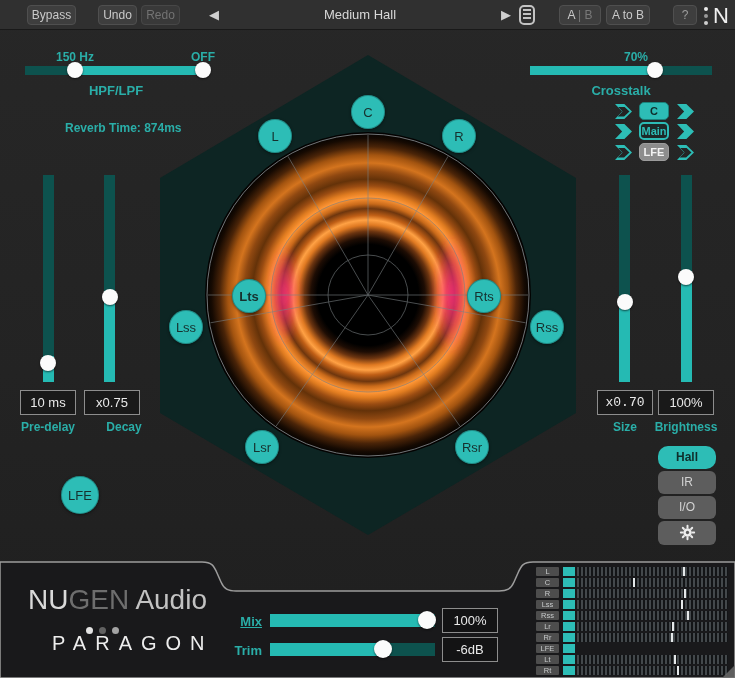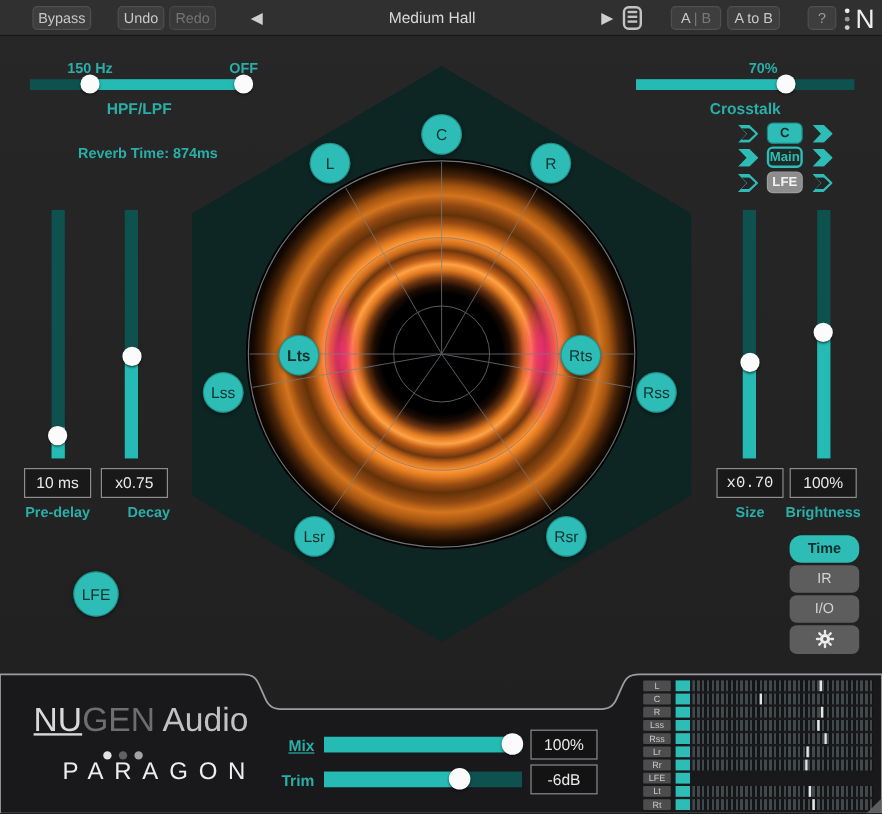--- a/index.html
+++ b/index.html
@@ -67,21 +67,21 @@
           cursor:pointer; }
   .node.big { width:38px; height:38px; }
 
   
   .vbtn { position:absolute; left:658px; width:58px; height:23px; border-radius:6px;
           background:#5d5d5d; color:#d2d2d2; font-size:12px; text-align:center;
           line-height:23px; cursor:pointer; }
   .vbtn.sel { background:#2dbdb6; color:#0f2e2b; border-radius:10px; font-weight:bold; }
 
   
-  .brand-nu  { color:#d9d9d9;text-decoration:underline; } .brand-gen { color:#6e6e6e; } .brand-audio { color:#c2c2c2; }
+  .brand-nu  { color:#d9d9d9; } .brand-gen { color:#6e6e6e; } .brand-audio { color:#c2c2c2; }
   .brandline { position:absolute; left:28px; top:584px; font-size:28px; letter-spacing:0; }
   .branddots { position:absolute; left:86px; top:620px; }
   .branddots i { display:inline-block; width:7px; height:7px; border-radius:50%; margin-right:6px; }
   .product { position:absolute; left:52px; top:632px; color:#ededed; font-size:20px;
              letter-spacing:9px; }
 
   .mixlabel { position:absolute; width:40px; text-align:right; color:#2aaea8;
               font-size:13px; font-weight:bold; }
 
   
@@ -245,21 +245,21 @@
   <div class="node" style="left:258px;top:119px;">L</div>
   <div class="node" style="left:442px;top:119px;">R</div>
   <div class="node" style="left:232px;top:279px;font-weight:bold;">Lts</div>
   <div class="node" style="left:467px;top:279px;">Rts</div>
   <div class="node" style="left:169px;top:310px;">Lss</div>
   <div class="node" style="left:530px;top:310px;">Rss</div>
   <div class="node" style="left:245px;top:430px;">Lsr</div>
   <div class="node" style="left:455px;top:430px;">Rsr</div>
   <div class="node big" style="left:61px;top:476px;">LFE</div>
 
-  <div class="vbtn sel" style="top:446px;">Time</div>
+  <div class="vbtn sel" style="top:446px;">Hall</div>
   <div class="vbtn" style="top:471px;">IR</div>
   <div class="vbtn" style="top:496px;">I/O</div>
   <div class="vbtn" style="top:521px;height:24px;">
     <svg width="17" height="17" viewBox="0 0 24 24" style="margin-top:3px;">
       <g fill="#ededed">
         <circle cx="12" cy="12" r="6"></circle>
         <rect x="10.6" y="1.2" width="2.8" height="5" rx="1.3"></rect>
         <rect x="10.6" y="1.2" width="2.8" height="5" rx="1.3" transform="rotate(45 12 12)"></rect>
         <rect x="10.6" y="1.2" width="2.8" height="5" rx="1.3" transform="rotate(90 12 12)"></rect>
         <rect x="10.6" y="1.2" width="2.8" height="5" rx="1.3" transform="rotate(135 12 12)"></rect>

